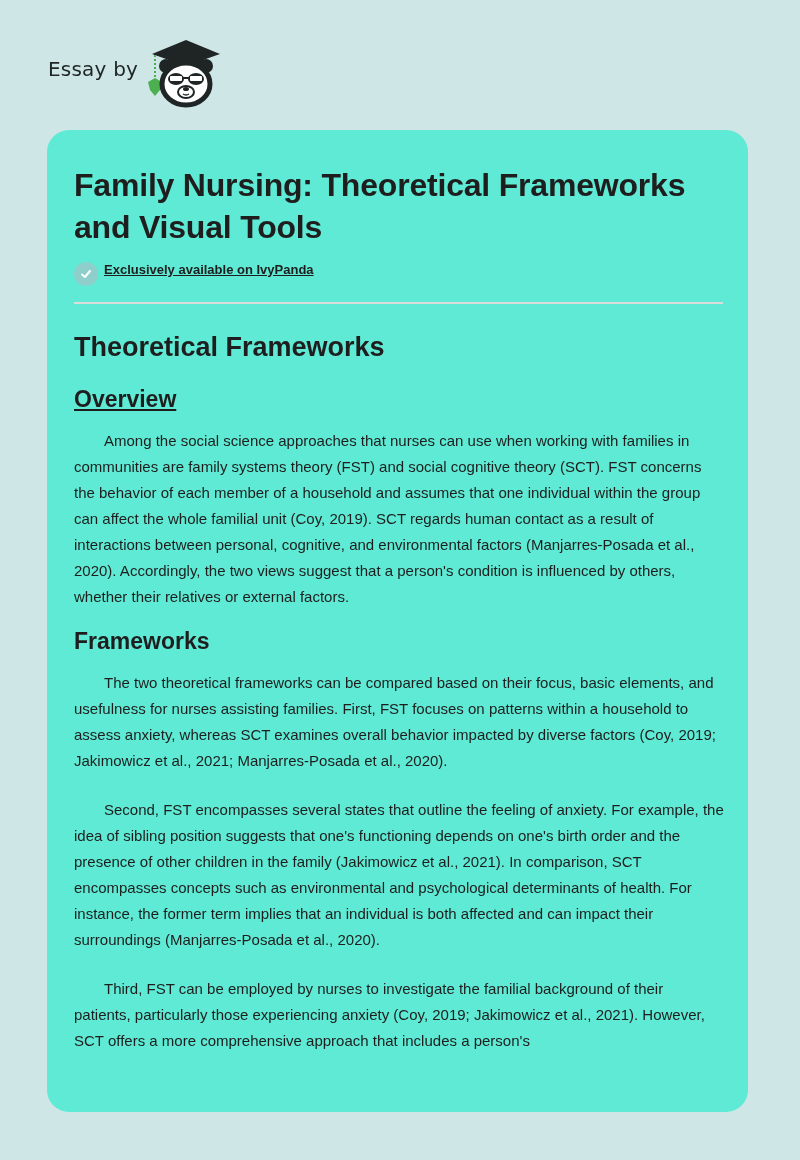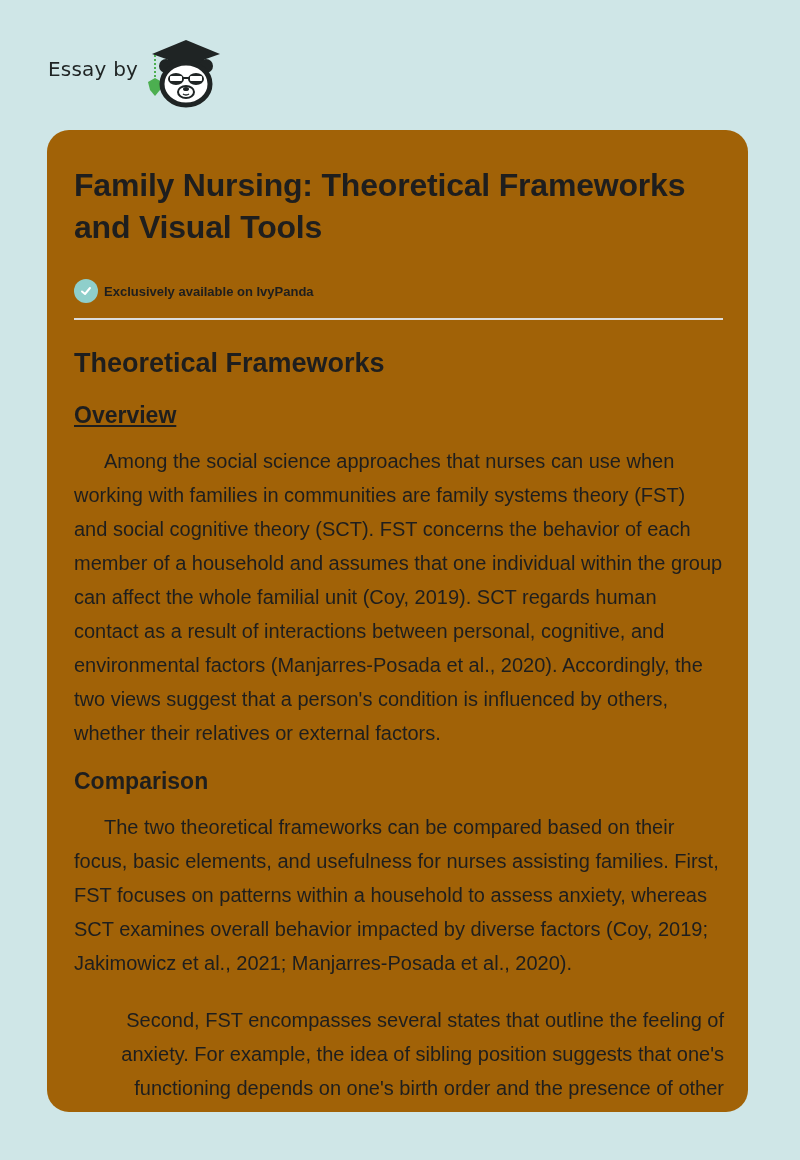--- a/index.html
+++ b/index.html
@@ -21,46 +21,46 @@
   }
   .brand-logo { width: 84px; height: 72px; margin-right: 8px; }
   .brand-name {
     font-family: "DejaVu Serif", serif; font-weight: bold;
     font-size: 30px; color: #1f2424; margin-top: -2px; letter-spacing: -0.5px;
   }
   .brand-reg { font-size: 14px; vertical-align: super; font-family: "DejaVu Sans", sans-serif; }
 
   .card {
     position: absolute; left: 47px; top: 130px; width: 701px; height: 982px;
-    background: #a16207; border-radius: 22px; overflow: hidden;
+    background: #5eead4; border-radius: 22px; overflow: hidden;
     padding: 34px 27px 0 27px;
   }
   .title {
     font-size: 32px; font-weight: bold; line-height: 42px; color: #1e1e1e;
     letter-spacing: -0.2px;
   }
   .exclusive {
-    display: flex; align-items: center; margin-top: 30px; height: 26px;
+    display: flex; margin-top: 14px; height: 26px; text-decoration: underline;
   }
   .check {
     width: 24px; height: 24px; border-radius: 50%; background: #8fcfcb;
     display: flex; align-items: center; justify-content: center; margin-right: 6px;
   }
   .exclusive-text { font-size: 13px; font-weight: bold; color: #1e1e1e; }
   .divider { height: 2px; background: #dcdcdc; margin-top: 14px; width: 649px; }
 
   .h2 { font-size: 27px; font-weight: bold; margin-top: 26px; line-height: 34px; }
   .h3 { font-size: 23px; font-weight: bold; line-height: 30px; }
   .h3.first { margin-top: 20px; text-decoration: underline; }
   .h3.second { margin-top: 16px; }
   p.body {
-    font-size: 20px; line-height: 34px; color: #1e1e1e;
+    font-size: 15px; line-height: 26px; color: #1e1e1e;
     text-indent: 30px; margin-top: 14px; width: 650px;
   }
-  p.body.gap { margin-top: 23px; text-align: right; }
+  p.body.gap { margin-top: 23px; }
 </style>
 </head>
 <body>
 
 <div class="brand">
   <span class="brand-essay">Essay by</span>
   <span class="brand-logo">
     <svg width="84" height="72" viewBox="0 0 84 72">
 
       <polygon points="10,18 44,4 78,18 44,30" fill="#1f2424"></polygon>
@@ -99,16 +99,17 @@
     <span class="exclusive-text">Exclusively available on IvyPanda</span>
   </div>
 
   <div class="divider"></div>
 
   <h2 class="h2">Theoretical Frameworks</h2>
 
   <h3 class="h3 first">Overview</h3>
   <p class="body">Among the social science approaches that nurses can use when working with families in communities are family systems theory (FST) and social cognitive theory (SCT). FST concerns the behavior of each member of a household and assumes that one individual within the group can affect the whole familial unit (Coy, 2019). SCT regards human contact as a result of interactions between personal, cognitive, and environmental factors (Manjarres-Posada et al., 2020). Accordingly, the two views suggest that a person's condition is influenced by others, whether their relatives or external factors.</p>
 
-  <h3 class="h3 second">Comparison</h3>
+  <h3 class="h3 second">Frameworks</h3>
   <p class="body">The two theoretical frameworks can be compared based on their focus, basic elements, and usefulness for nurses assisting families. First, FST focuses on patterns within a household to assess anxiety, whereas SCT examines overall behavior impacted by diverse factors (Coy, 2019; Jakimowicz et al., 2021; Manjarres-Posada et al., 2020).</p>
   <p class="body gap">Second, FST encompasses several states that outline the feeling of anxiety. For example, the idea of sibling position suggests that one's functioning depends on one's birth order and the presence of other children in the family (Jakimowicz et al., 2021). In comparison, SCT encompasses concepts such as environmental and psychological determinants of health. For instance, the former term implies that an individual is both affected and can impact their surroundings (Manjarres-Posada et al., 2020).</p>
+  <p class="body gap">Third, FST can be employed by nurses to investigate the familial background of their patients, particularly those experiencing anxiety (Coy, 2019; Jakimowicz et al., 2021). However, SCT offers a more comprehensive approach that includes a person's</p>
 </main>
 
 </body></html>

